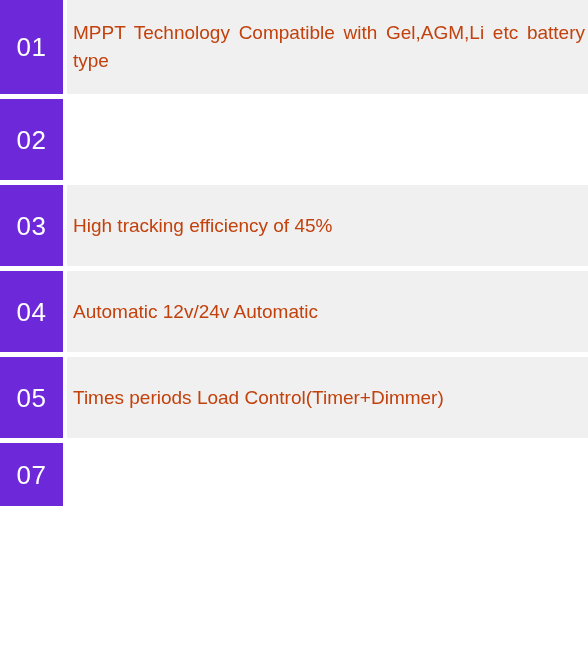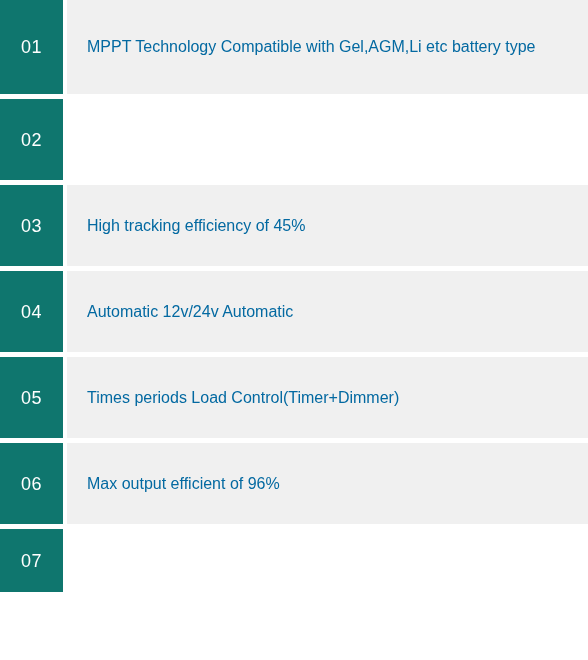--- a/index.html
+++ b/index.html
@@ -33,26 +33,26 @@
     margin-bottom: 0;
     flex-direction: column;
   }
 
   .row-tall { height: 94px; }
   .row-std  { height: 81px; }
 
   .feature-index {
     flex: 0 0 63px;
     width: 63px;
-    background: #0f766e;
+    background: #6d28d9;
     color: #ffffff;
     display: flex;
     align-items: center;
     justify-content: center;
-    font-size: 18px;
+    font-size: 26px;
     line-height: 1;
     font-weight: 400;
     letter-spacing: 0.5px;
     user-select: none;
   }
 
   .index-gap {
     flex: 0 0 4px;
     width: 4px;
     background: #ffffff;
@@ -62,28 +62,28 @@
     flex: 1 1 auto;
     background: #f0f0f0;
     display: flex;
     align-items: center;
     padding: 0 2px 0 5px;
     box-sizing: border-box;
     overflow: hidden;
   }
 
   .feature-text {
-    font-size: 16px;
+    font-size: 19px;
     line-height: 28px;
-    color: #0369a1;
+    color: #c2410c;
     text-align: justify;
     text-justify: inter-word;
     width: 100%;
     padding: 0;
-    margin: 15px;
+    margin: 1px;
     word-break: normal;
   }
 
   .feature-text.justify-all {
     text-align-last: left;
   }
 </style>
 </head>
 <body>
 
@@ -119,26 +119,19 @@
   </div>
 
   <div class="feature-row row-std">
     <div class="feature-index">05</div>
     <div class="index-gap"></div>
     <div class="feature-text-panel">
       <div class="feature-text">Times periods Load Control(Timer+Dimmer)</div>
     </div>
   </div>
 
-  <div class="feature-row row-std">
-    <div class="feature-index">06</div>
-    <div class="index-gap"></div>
-    <div class="feature-text-panel">
-      <div class="feature-text">Max output efficient of 96%</div>
-    </div>
-  </div>
 
   <div class="feature-row row-std">
     <div class="feature-index">07</div>
     <div class="index-gap"></div>
   </div>
 
 </div>
 
 </body></html>

